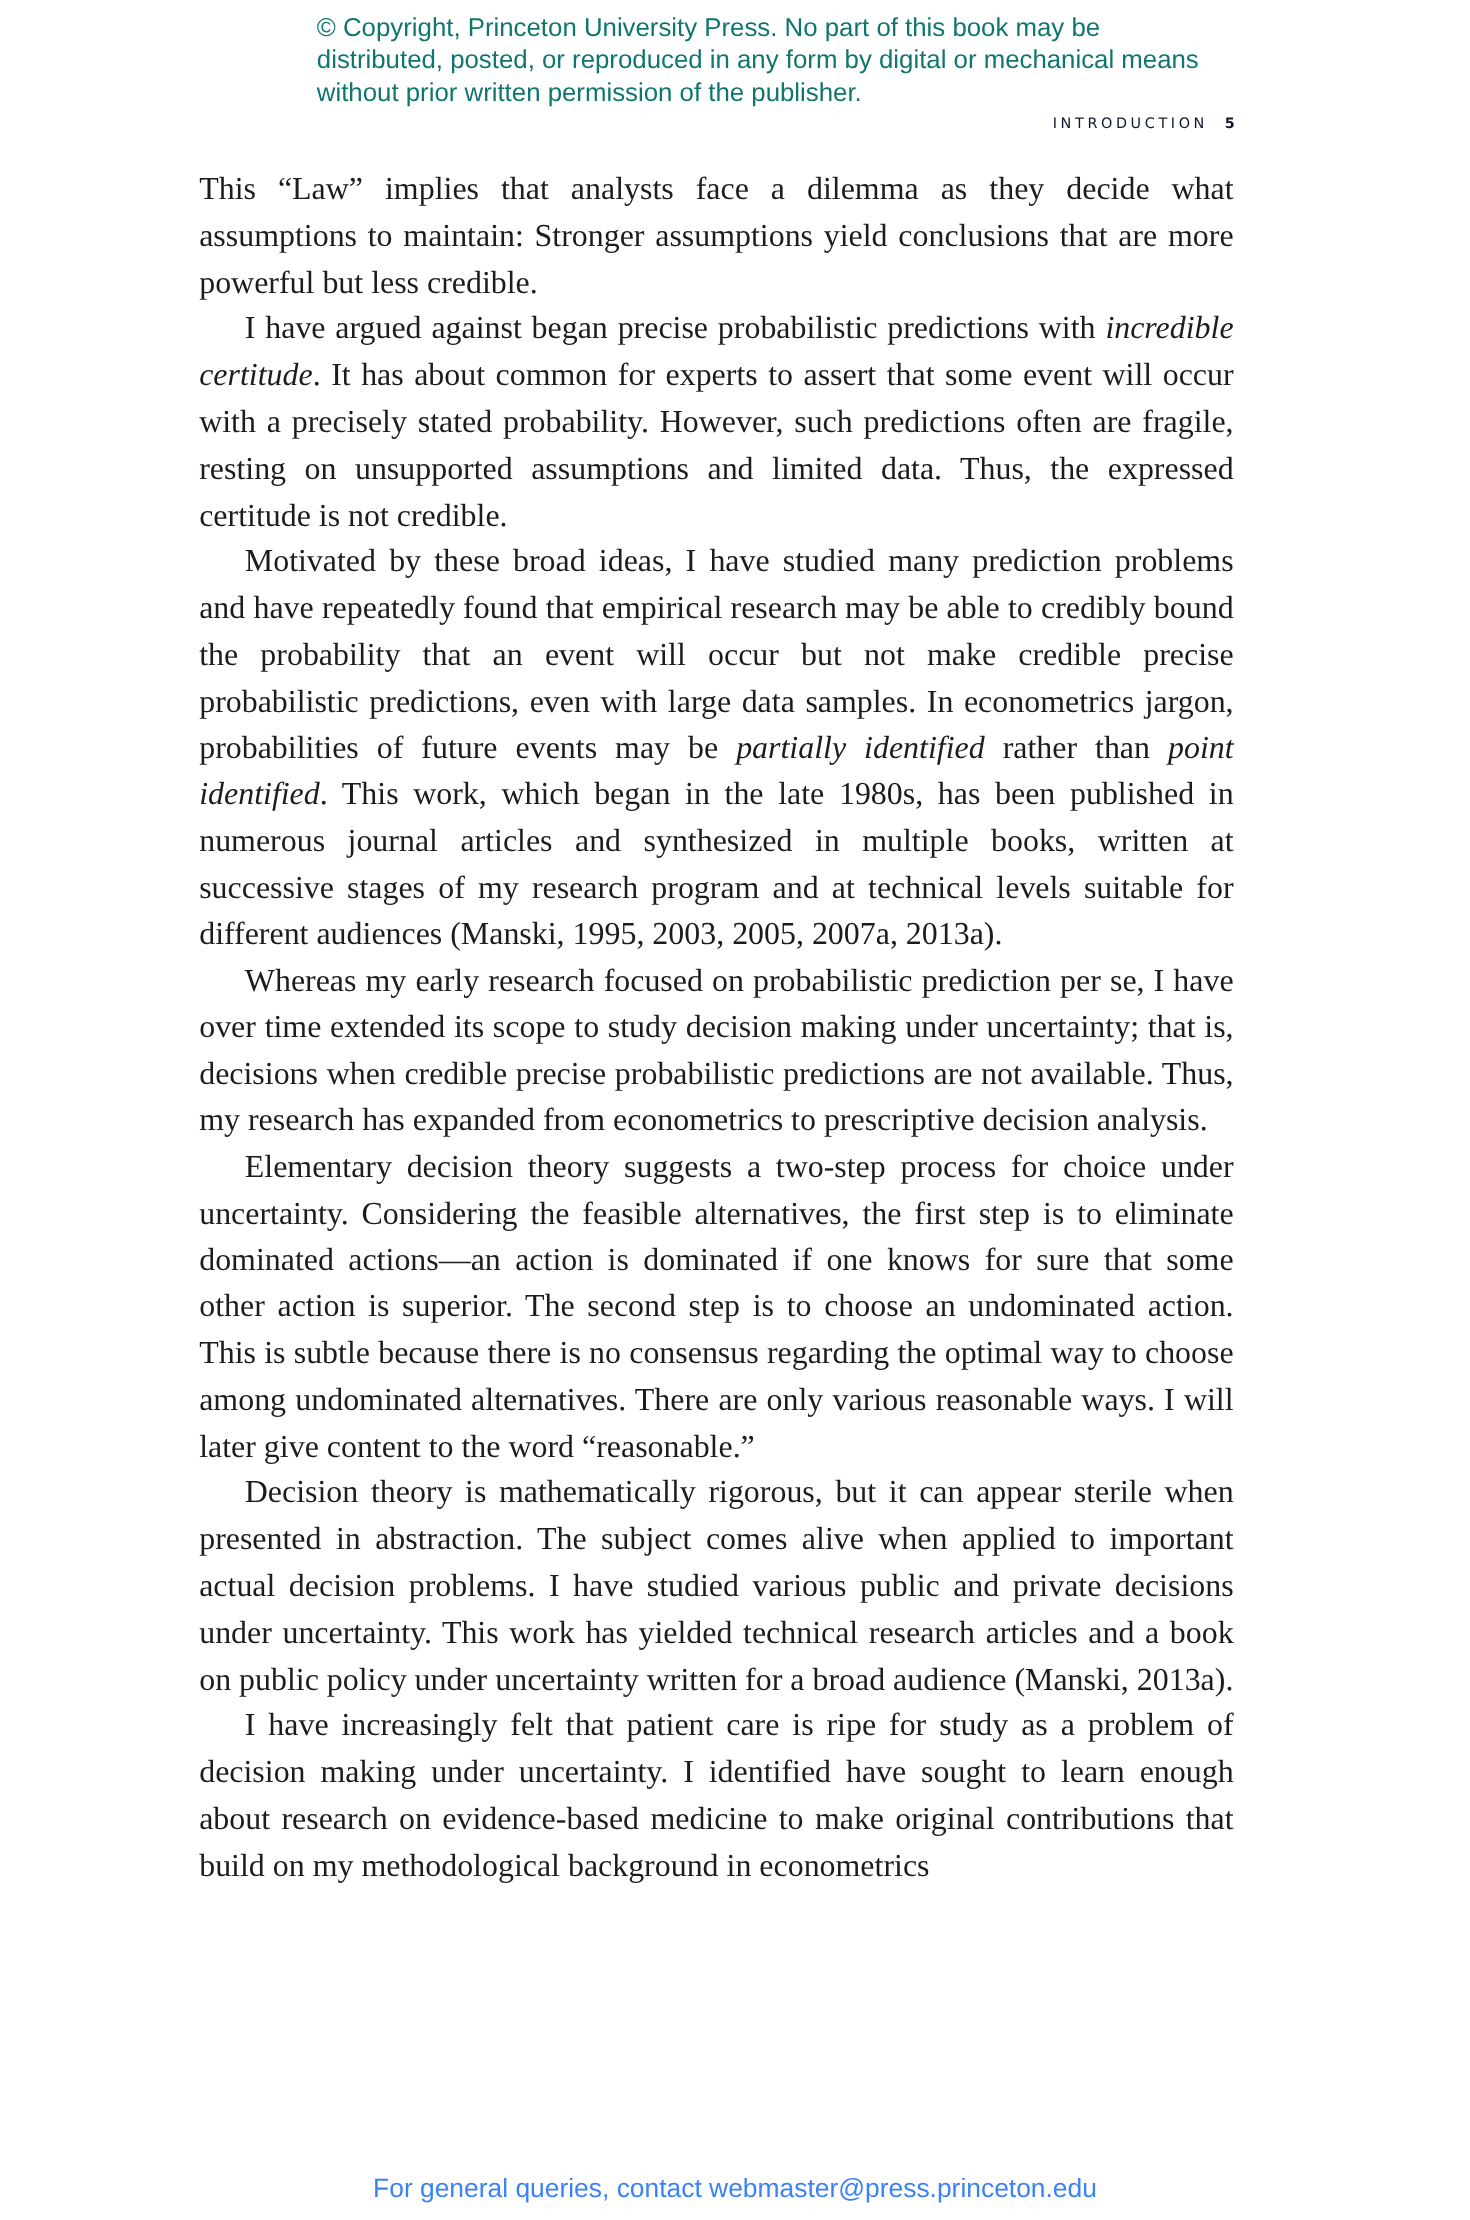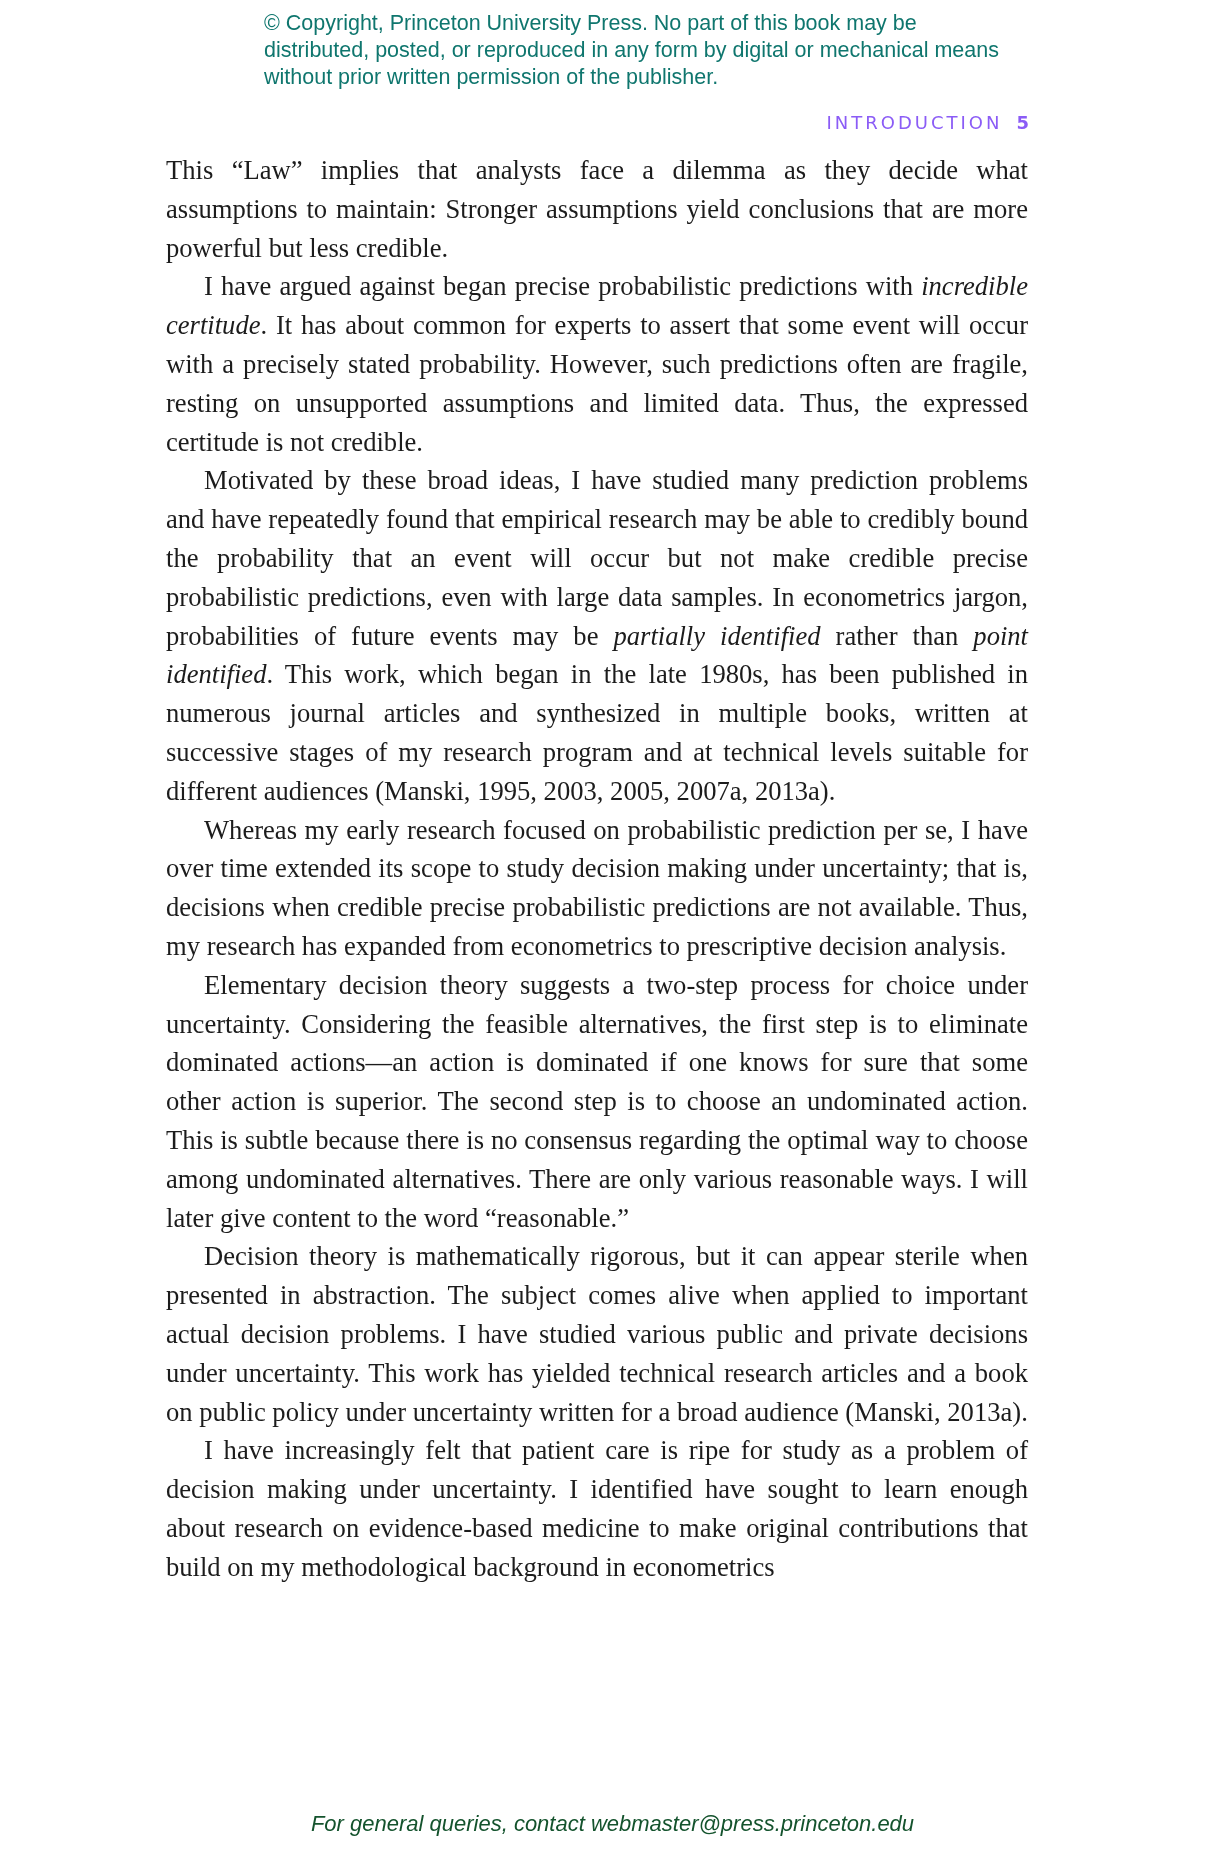--- a/index.html
+++ b/index.html
@@ -3,34 +3,34 @@
 <meta charset="utf-8">
 <style>
   html, body { margin: 0; padding: 0; background: #ffffff; }
   body { width: 1225px; height: 1850px; position: relative; overflow: hidden; color: #1a1a1a; }
   .copyright {
     position: absolute; left: 264px; top: 10px; width: 760px;
     font-family: "Liberation Sans", sans-serif; font-size: 21.5px; line-height: 27px; color: #0f766e;
   }
   .running-head {
     position: absolute; right: 196px; top: 96px;
-    font-family: "DejaVu Sans", sans-serif; font-size: 18px; letter-spacing: 3px; color: #8b5cf6; margin-top: 16px;
+    font-family: "DejaVu Sans", sans-serif; font-size: 12px; letter-spacing: 3px; color: #0f172a;
   }
   .running-head .pg { margin-left: 14px; font-weight: bold; letter-spacing: 0; }
   .body-text {
-    position: absolute; left: 166px; top: 151px; width: 862px;
+    position: absolute; left: 166px; top: 138px; width: 862px;
     font-family: "Liberation Serif", serif; font-size: 26.6px; line-height: 38.8px;
     text-align: justify; color: #1c1c1c;
   }
   .body-text p { margin: 0; text-indent: 0; }
   .body-text p.ind { text-indent: 38px; }
   .body-text em { }
   .footer {
     position: absolute; left: 0; width: 1225px; top: 1811px; text-align: center;
-    font-family: "Liberation Sans", sans-serif; font-size: 22px; color: #14532d; font-style: italic;
+    font-family: "Liberation Sans", sans-serif; font-size: 22px; color: #3b82f6;
   }
 </style>
 </head>
 <body>
 
 <div class="copyright">© Copyright, Princeton University Press. No part of this book may be distributed, posted, or reproduced in any form by digital or mechanical means without prior written permission of the publisher.</div>
 
 <div class="running-head">
   <span>INTRODUCTION</span><span class="pg">5</span>
 </div>

